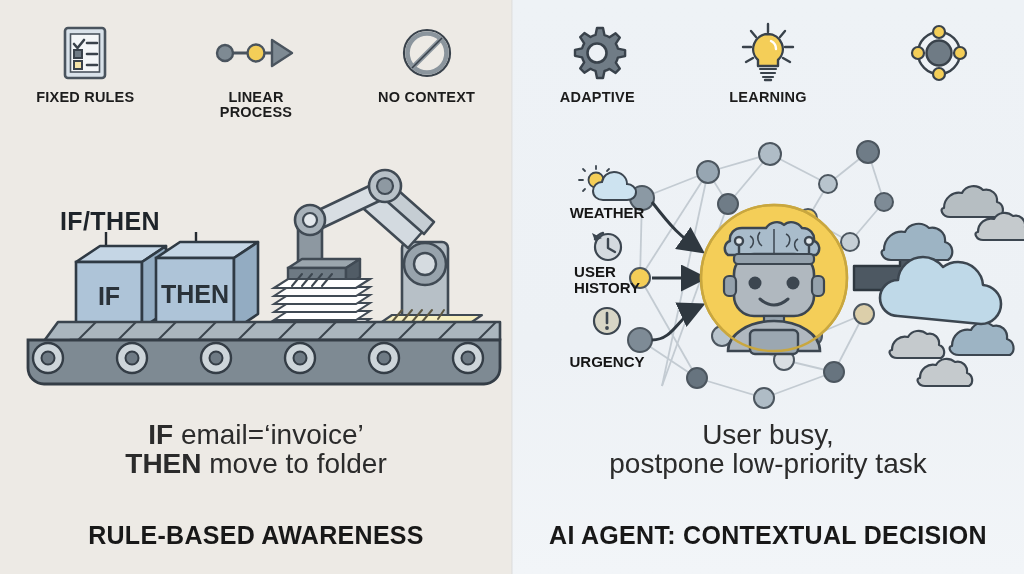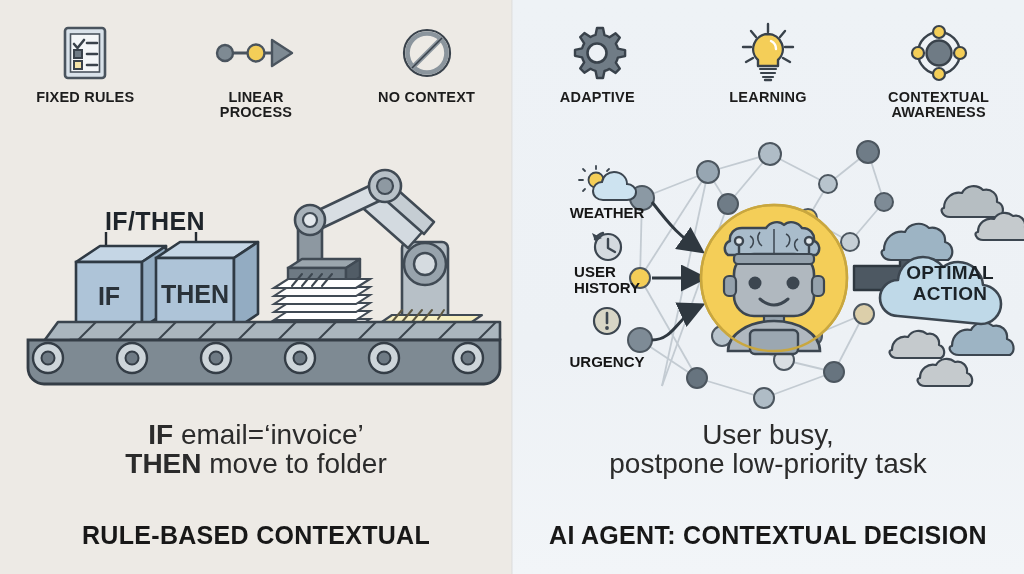--- a/index.html
+++ b/index.html
@@ -201,33 +201,33 @@
             <g>
                 <circle cx="468" cy="198" r="15" fill="#CDD5DA" stroke="#343D46" stroke-width="2.4"></circle>
                 <circle cx="468" cy="198" r="6.5" fill="#6E7A84" stroke="#343D46" stroke-width="2"></circle>
               </g>
           </g>
         </g>
 
       </svg>
     </div>
 
-    <div style="position:absolute;left:60px;top:207px;width:190px;text-align:center;
+    <div style="position:absolute;left:60px;top:207px;width:190px;
                 font-size:25px;font-weight:bold;color:#1E242A;letter-spacing:.4px;">IF/THEN</div>
 
     <div class="sub" style="top:420px;">
       <div>
         <span class="b">IF</span><span> email=‘invoice’</span>
       </div>
       <div>
         <span class="b">THEN</span><span> move to folder</span>
       </div>
     </div>
 
-    <div class="title" style="top:521px;">RULE-BASED CONTEXTUAL</div>
+    <div class="title" style="top:521px;">RULE-BASED AWARENESS</div>
   </div>
 
   <div class="panel" id="panel-right">
 
     <div class="features">
 
       <div class="feature">
         <div class="ico">
           <svg width="56" height="56" viewBox="0 0 56 56">
             <path d="M28 3 l6 0 1.5 7.2 a19 19 0 0 1 5 2.1 l6.1-4 4.2 4.2 -4 6.1 a19 19 0 0 1 2.1 5 l7.2 1.5 0 6 -7.2 1.5 a19 19 0 0 1 -2.1 5 l4 6.1 -4.2 4.2 -6.1-4 a19 19 0 0 1 -5 2.1 L34 53 l-6 0 -1.5-7.2 a19 19 0 0 1 -5-2.1 l-6.1 4 -4.2-4.2 4-6.1 a19 19 0 0 1 -2.1-5 L6 30.8 l0-6 7.1-1.5 a19 19 0 0 1 2.1-5 l-4-6.1 4.2-4.2 6.1 4 a19 19 0 0 1 5-2.1 z" fill="#707C86" stroke="#39424B" stroke-width="2.4" stroke-linejoin="round"></path>
@@ -265,24 +265,20 @@
       <div class="feature">
         <div class="ico">
           <svg width="58" height="58" viewBox="0 0 58 58">
             <circle cx="29" cy="29" r="21" fill="none" stroke="#39424B" stroke-width="2.4"></circle>
             <circle cx="29" cy="29" r="12.5" fill="#6F7B85" stroke="#39424B" stroke-width="2.4"></circle>
             <circle cx="29" cy="8" r="6" fill="#F4CE58" stroke="#39424B" stroke-width="2.2"></circle>
             <circle cx="29" cy="50" r="6" fill="#F4CE58" stroke="#39424B" stroke-width="2.2"></circle>
             <circle cx="8" cy="29" r="6" fill="#F4CE58" stroke="#39424B" stroke-width="2.2"></circle>
             <circle cx="50" cy="29" r="6" fill="#F4CE58" stroke="#39424B" stroke-width="2.2"></circle>
           </svg>
-        </div>
-        <div class="cap">
-          <div>CONTEXTUAL</div>
-          <div>AWARENESS</div>
         </div>
       </div>
 
     </div>
 
     <div class="scene" style="left:0;top:140px;width:512px;height:260px;">
       <svg width="512" height="260" viewBox="0 0 512 260">
 
         <g stroke="#C3CBD2" stroke-width="1.8" fill="none">
           <line x1="196" y1="32" x2="258" y2="14"></line>
@@ -386,25 +382,20 @@
           <path d="M466 92 c0-9 8-15 16-13 c4-7 13-8 19-3 c7-2 13 4 12 11 c6 2 7 10 2 13 h-44 c-7 0 -10-8 -5-8 z" fill="#C5CACD" stroke="#3C4650" stroke-width="2.2" stroke-linejoin="round"></path>
           <path d="M380 210 c0-9 8-15 16-13 c4-7 13-8 19-3 c7-2 13 4 12 11 c6 2 7 10 2 13 h-44 c-7 0 -10-8 -5-8 z" fill="#C5CACD" stroke="#3C4650" stroke-width="2.2" stroke-linejoin="round"></path>
           <path d="M440 206 c0-11 9-18 19-16 c4-8 15-10 22-4 c8-2 15 4 14 13 c7 2 9 12 3 16 h-51 c-9 0 -12-9 -7-9 z" fill="#9DB4C4" stroke="#3C4650" stroke-width="2.2" stroke-linejoin="round"></path>
           <path d="M408 238 c0-9 8-15 16-13 c4-7 13-8 19-3 c7-2 13 4 12 11 c6 2 7 10 2 13 h-44 c-7 0 -10-8 -5-8 z" fill="#C5CACD" stroke="#3C4650" stroke-width="2.2" stroke-linejoin="round"></path>
 
           <path d="M386 176 c-10 0 -18-8 -18-18 c0-10 8-18 18-18 c1-13 12-23 25-23 c8 0 15 4 20 10 c4-3 9-5 15-5 c13 0 24 10 25 23 c10 1 18 9 18 19 c0 11 -9 20 -20 20 z" fill="#BFD9E8" stroke="#3C4650" stroke-width="2.6" stroke-linejoin="round"></path>
         </g>
       </svg>
     </div>
 
-    <div style="position:absolute;left:378px;top:262px;width:120px;text-align:center;
-                font-size:19px;font-weight:bold;color:#1B2227;line-height:21px;letter-spacing:.3px;">
-      <div>OPTIMAL</div>
-      <div>ACTION</div>
-    </div>
 
     <div style="position:absolute;left:30px;top:168px;width:130px;">
 
       <div style="display:flex;flex-direction:column;align-items:center;">
         <div>
           <svg width="60" height="36" viewBox="0 0 60 36">
             <circle cx="19" cy="12" r="7.5" fill="#F4CE58" stroke="#3C4650" stroke-width="1.8"></circle>
             <g stroke="#3C4650" stroke-width="1.8" stroke-linecap="round">
               <line x1="19" y1="1" x2="19" y2="-2"></line>
               <line x1="8" y1="3" x2="6" y2="1"></line>

